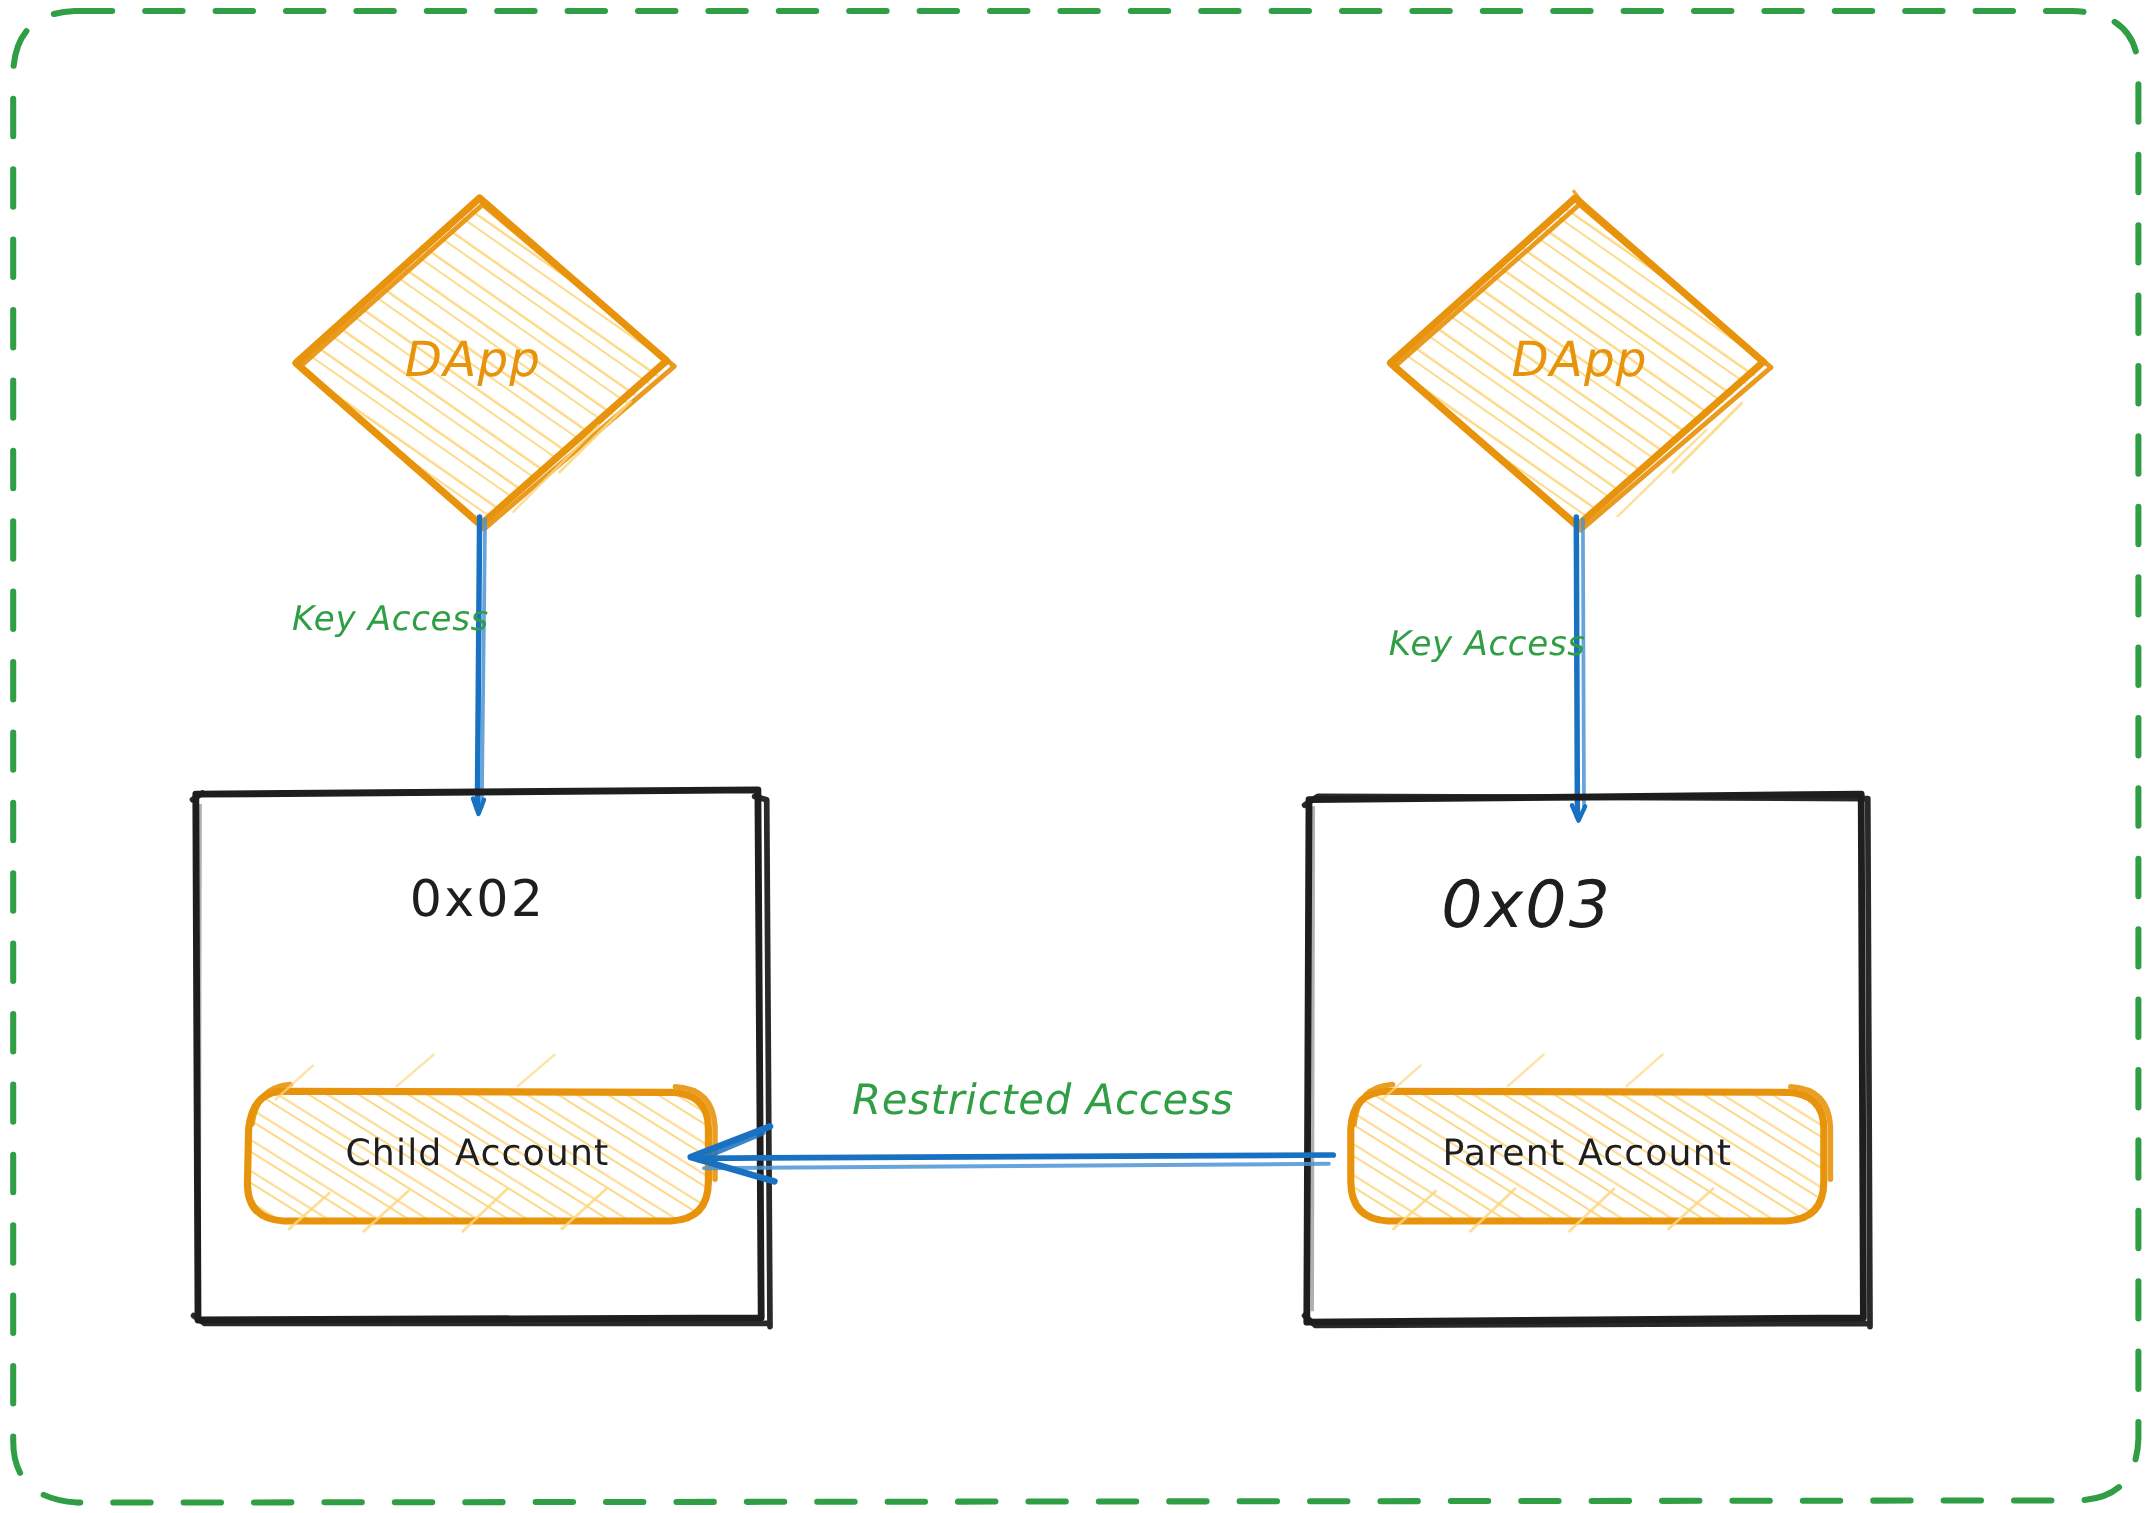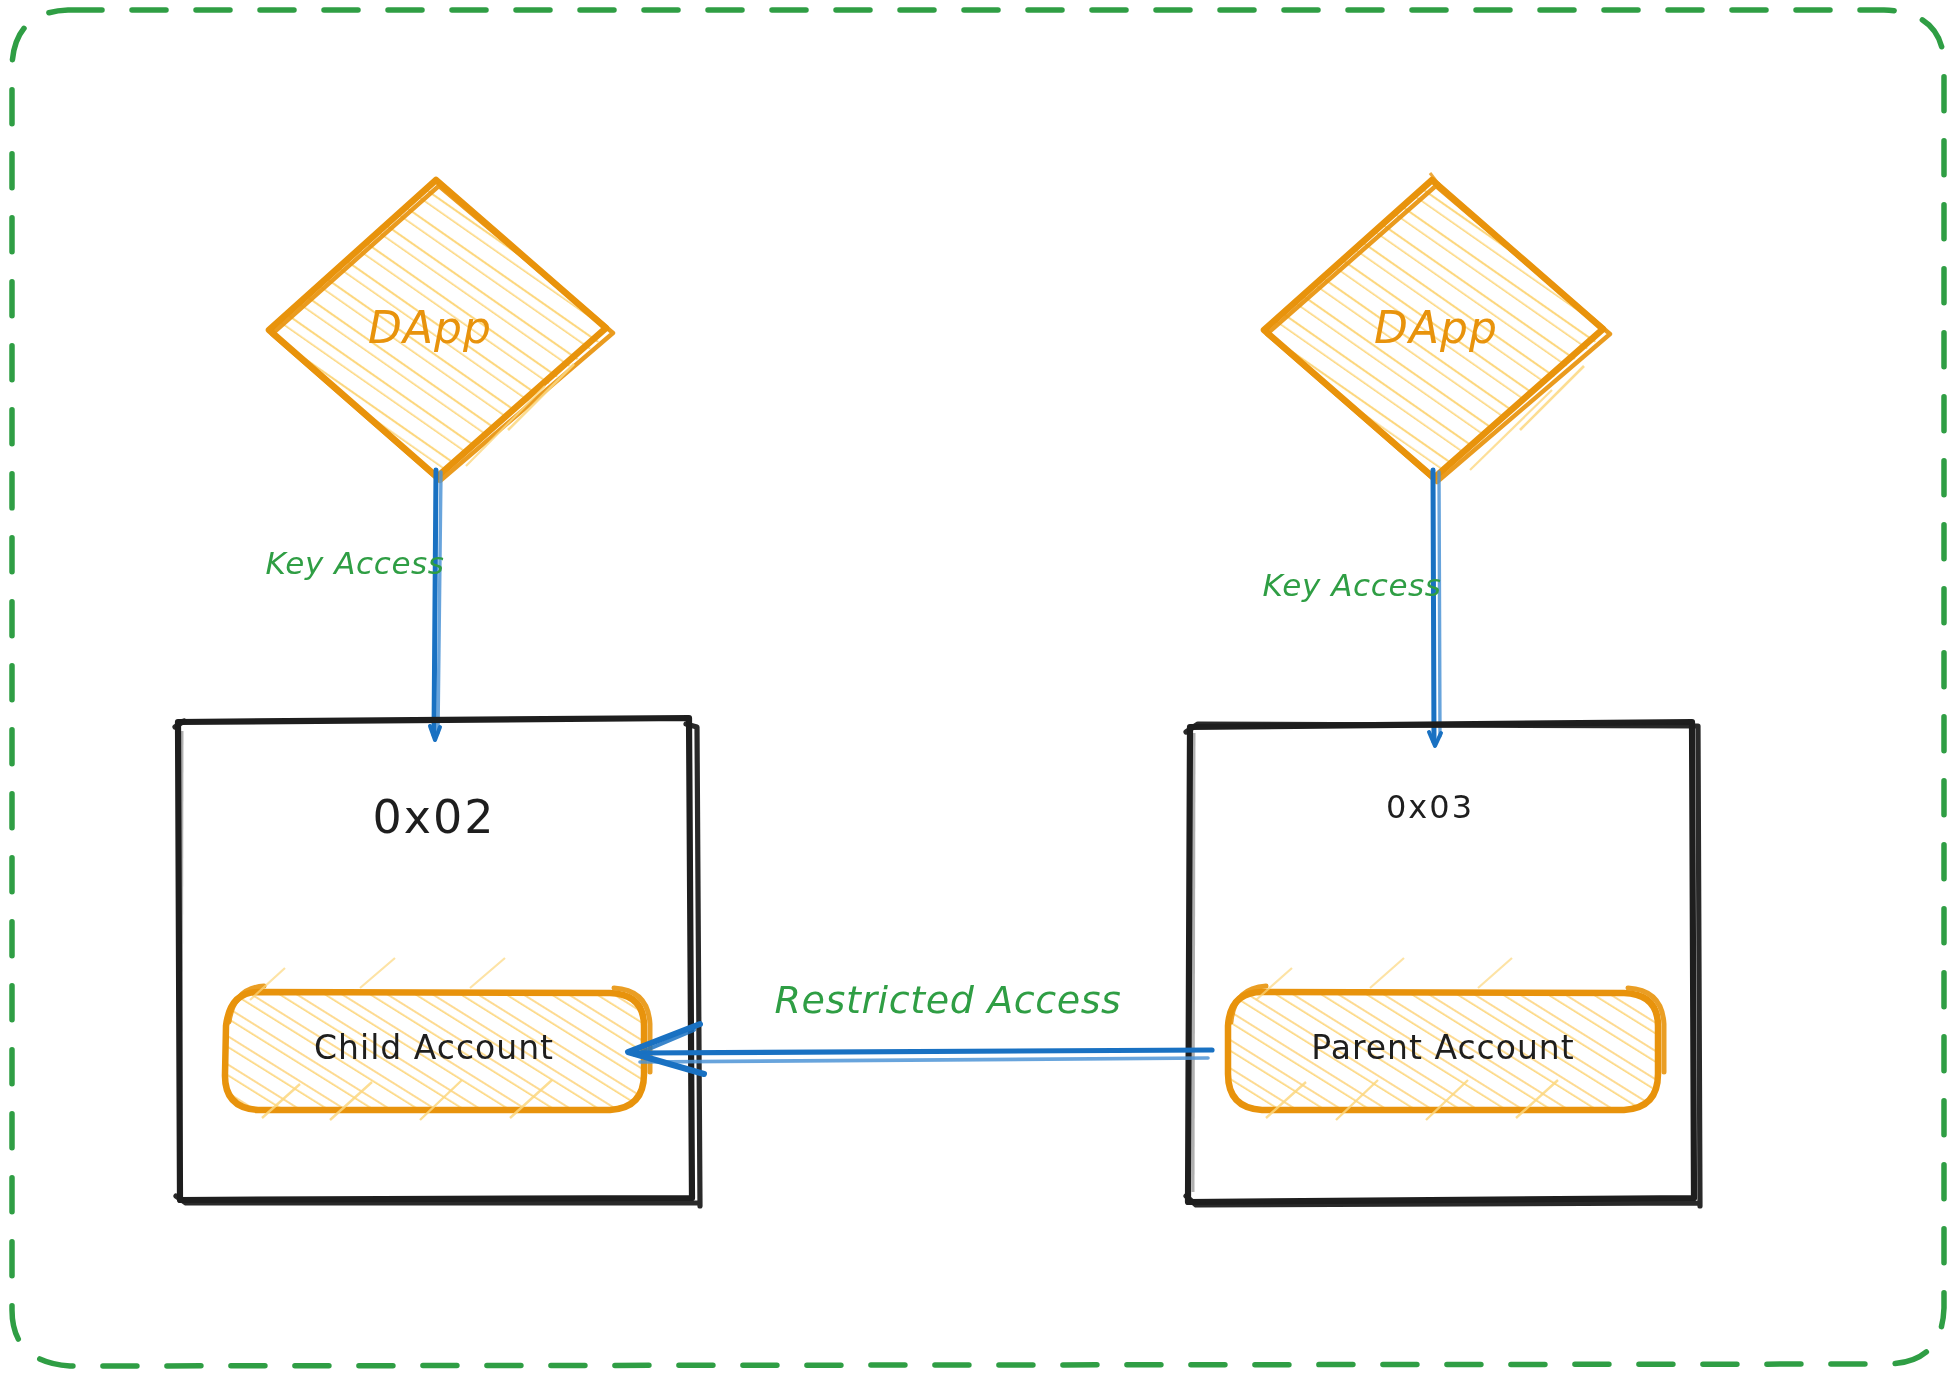--- a/index.html
+++ b/index.html
@@ -105,21 +105,21 @@
   <div class="lbl handfont" style="left:368px;top:302px;font-size:44px;color:#e8930c;font-style:italic;letter-spacing:1px;">DApp</div>
 
   <div class="lbl handfont" style="left:1374px;top:302px;font-size:44px;color:#e8930c;font-style:italic;letter-spacing:1px;">DApp</div>
 
   <div class="lbl handfont" style="left:355px;top:545px;font-size:31px;color:#2f9e44;font-style:italic;letter-spacing:0.6px;transform:translateX(-50%);">Key Access</div>
 
   <div class="lbl handfont" style="left:1352px;top:567px;font-size:31px;color:#2f9e44;font-style:italic;letter-spacing:0.6px;transform:translateX(-50%);">Key Access</div>
 
   <div class="lbl handfont" style="left:434px;top:790px;font-size:46px;color:#1e1e1e;letter-spacing:2px;transform:translateX(-50%);">0x02</div>
 
-  <div class="lbl handfont" style="left:1430px;top:788px;font-size:32px;color:#1e1e1e;letter-spacing:2px;transform:translateX(-50%);">0x03</div>
+  <div class="lbl handfont" style="left:1388px;top:788px;font-size:59px;color:#1e1e1e;font-style:italic;letter-spacing:2px;transform:translateX(-50%);">0x03</div>
 
   <div class="lbl handfont" style="left:434px;top:1028px;font-size:33px;color:#1e1e1e;letter-spacing:1px;transform:translateX(-50%);">Child Account</div>
 
   <div class="lbl handfont" style="left:1443px;top:1028px;font-size:33px;color:#1e1e1e;letter-spacing:1px;transform:translateX(-50%);">Parent Account</div>
 
   <div class="lbl handfont" style="left:948px;top:978px;font-size:38px;color:#2f9e44;font-style:italic;letter-spacing:0.6px;transform:translateX(-50%);">Restricted Access</div>
 
 </div>
 
 </body></html>

